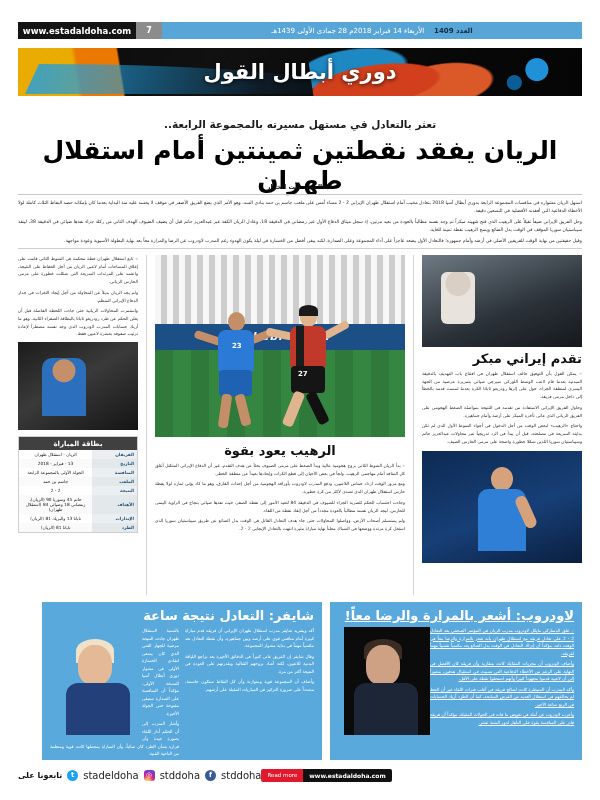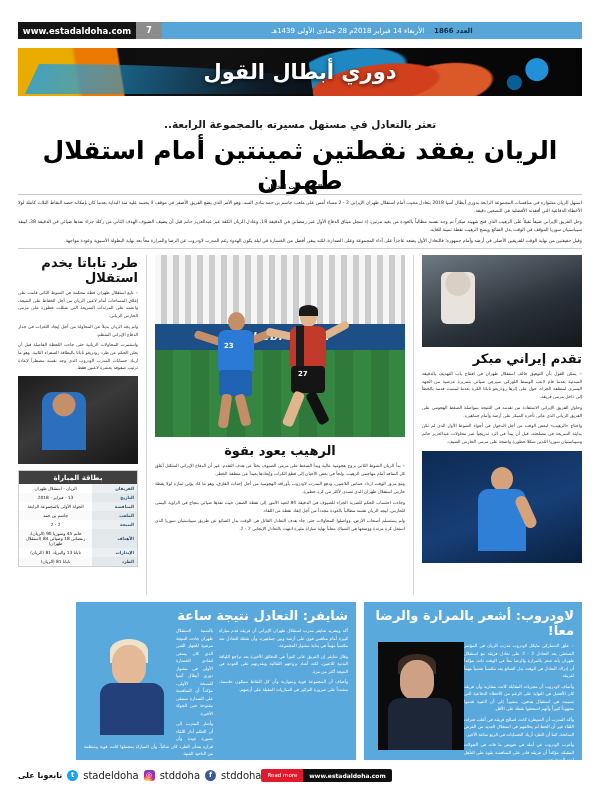--- a/index.html
+++ b/index.html
@@ -167,21 +167,21 @@
     position:absolute; color:#fff; font-size:7px; font-weight:bold;
   }
   .pl-blue { left:22%; width:62px; height:118px; }
   .pl-blue .torso { position:absolute; top:18px; left:8px; width:36px; height:42px; background:#2b7ad6; border-radius:8px 8px 4px 4px; }
   .pl-blue .head  { position:absolute; top:0; left:18px; width:17px; height:19px; background:#c38e68; border-radius:50%; }
   .pl-blue .shorts{ position:absolute; top:58px; left:9px; width:33px; height:26px; background:#1f62b4; border-radius:4px; }
   .pl-blue .legL  { position:absolute; top:82px; left:10px; width:10px; height:34px; background:#c38e68; border-radius:4px; transform:rotate(8deg);}
   .pl-blue .legR  { position:absolute; top:82px; left:28px; width:10px; height:32px; background:#c38e68; border-radius:4px; transform:rotate(-14deg);}
   .pl-blue .armL  { position:absolute; top:22px; left:-16px; width:28px; height:8px; background:#c38e68; border-radius:4px; transform:rotate(18deg);}
   .pl-blue .armR  { position:absolute; top:20px; left:40px; width:26px; height:8px; background:#c38e68; border-radius:4px; transform:rotate(-22deg);}
-  .pl-blue .num   { top:30px; left:14px; }
+  .pl-blue .num   { top:30px; left:22px; }
 
   .pl-red { left:50%; width:70px; height:122px; }
   .pl-red .torso { position:absolute; top:18px; left:10px; width:36px; height:42px; background:#c0392b; border-radius:8px 8px 4px 4px; }
   .pl-red .torso::after { content:""; position:absolute; left:6px; top:0; width:8px; height:42px; background:#1c1c1c; }
   .pl-red .head  { position:absolute; top:0; left:20px; width:17px; height:19px; background:#e0b48c; border-radius:50%; }
   .pl-red .head::before { content:""; position:absolute; top:-3px; left:-1px; width:19px; height:11px; background:#1a1a1a; border-radius:50% 50% 0 0; }
   .pl-red .shorts{ position:absolute; top:58px; left:11px; width:34px; height:27px; background:#151515; border-radius:4px; }
   .pl-red .legL  { position:absolute; top:83px; left:8px; width:11px; height:36px; background:#e0b48c; border-radius:4px; transform:rotate(22deg);}
   .pl-red .legR  { position:absolute; top:83px; left:32px; width:11px; height:34px; background:#111; border-radius:4px; transform:rotate(-26deg);}
   .pl-red .armL  { position:absolute; top:22px; left:-14px; width:26px; height:8px; background:#e0b48c; border-radius:4px; transform:rotate(12deg);}
@@ -235,21 +235,21 @@
 
   
   .bottom {
     position:absolute; top:602px; left:18px; right:18px; height:158px;
     display:flex; flex-direction:row; gap:8px;
   }
   .panel {
     background:#5aa9dc; color:#ffffff; position:relative; overflow:hidden;
     padding:6px 8px;
   }
-  .panel-right { width:218px; }
+  .panel-right { width:252px;text-decoration:underline; }
   .panel-left  { width:280px; }
   .panel h3 { font-size:13px; font-weight:bold; margin-bottom:4px; text-align:right; }
   .panel .ptext { font-size:4.3px; line-height:1.75; text-align:justify; }
   .panel .ptext p { margin-bottom:3px; }
   .panel .cols { display:flex; gap:6px; }
   .panel .cols > div { flex:1; }
 
   .coach-photo {
     width:86px; height:108px; background:#0b0b0b; float:left; margin:0 0 4px 6px;
     position:relative; overflow:hidden;
@@ -285,21 +285,21 @@
 </style>
 </head>
 <body>
 
 <div class="page">
 
   <div class="topbar">
     <div class="topbar-site">www.estadaldoha.com</div>
     <div class="topbar-page">7</div>
     <div class="topbar-date">
-      <span class="issue">العدد 1866</span>
+      <span class="issue">العدد 1409</span>
       <span>الأربعاء 14 فبراير 2018م 28 جمادى الأولى 1439هـ</span>
     </div>
   </div>
 
   <div class="banner">
     <div class="banner-swoosh"></div>
     <div class="banner-title">دوري أبطال القول</div>
   </div>
 
   <div class="kicker">تعثر بالتعادل في مستهل مسيرته بالمجموعة الرابعة..</div>
@@ -361,21 +361,20 @@
       <div class="col-title mid">الرهيب يعود بقوة</div>
       <div class="col-body">
         <p><span class="bullet">»</span> <span>بدأ الريان الشوط الثاني بروح هجومية عالية وبدأ الضغط على مرمى الضيوف بحثاً عن هدف التقدم، غير أن الدفاع الإيراني المتكتل أغلق كل المنافذ أمام مهاجمي الرهيب، ولجأ في بعض الأحيان إلى قطع الكرات وإبعادها بعيداً عن منطقة الخطر.</span></p>
         <p>ومع مرور الوقت ازداد حماس اللاعبين، ودفع المدرب لاودروب بأوراقه الهجومية من أجل إحداث الفارق، وهو ما كاد يؤتي ثماره لولا يقظة حارس استقلال طهران الذي تصدى لأكثر من كرة خطيرة.</p>
         <p>وجاءت احتساب الحكم للضربة الجزاء للضيوف في الدقيقة 84 لتعيد الأمور إلى نقطة الصفر، حيث نفذها ضيائي بنجاح في الزاوية اليمنى للحارس، ليجد الريان نفسه مطالباً بالعودة مجدداً من أجل إنقاذ نقطة من اللقاء.</p>
         <p>ولم يستسلم أصحاب الأرض، وواصلوا المحاولات حتى جاء هدف التعادل القاتل في الوقت بدل الضائع عن طريق سيباستيان سوريا الذي استغل كرة مرتدة ووضعها في الشباك معلناً نهاية مباراة مثيرة انتهت بالتعادل الإيجابي 2 - 2.</p>
       </div>
     </div>
 
     <div class="col-left">
-      <div class="col-title">طرد تاباتا يخدم استقلال</div>
       <div class="col-body">
         <p><span class="bullet">»</span> <span>تابع استقلال طهران خطة محكمة في الشوط الثاني قامت على إغلاق المساحات أمام لاعبي الريان من أجل الحفاظ على النتيجة، واعتمد على المرتدات السريعة التي شكلت خطورة على مرمى الحارس الرياني.</span></p>
         <p>ولم يجد الريان بديلاً عن المحاولة من أجل إيجاد الثغرات في جدار الدفاع الإيراني المنظم.</p>
         <p>واستمرت المحاولات الريانية حتى جاءت اللحظة الفاصلة قبل أن يعلن الحكم عن طرد رودريغو تاباتا بالبطاقة الصفراء الثانية، وهو ما أربك حسابات المدرب لاودروب الذي وجد نفسه مضطراً لإعادة ترتيب صفوفه بعشرة لاعبين فقط.</p>
       </div>
       <div class="photo photo-left-b"></div>
 
       <div class="matchcard">
         <div class="mc-head">بطاقة المباراة</div>
         <table>

